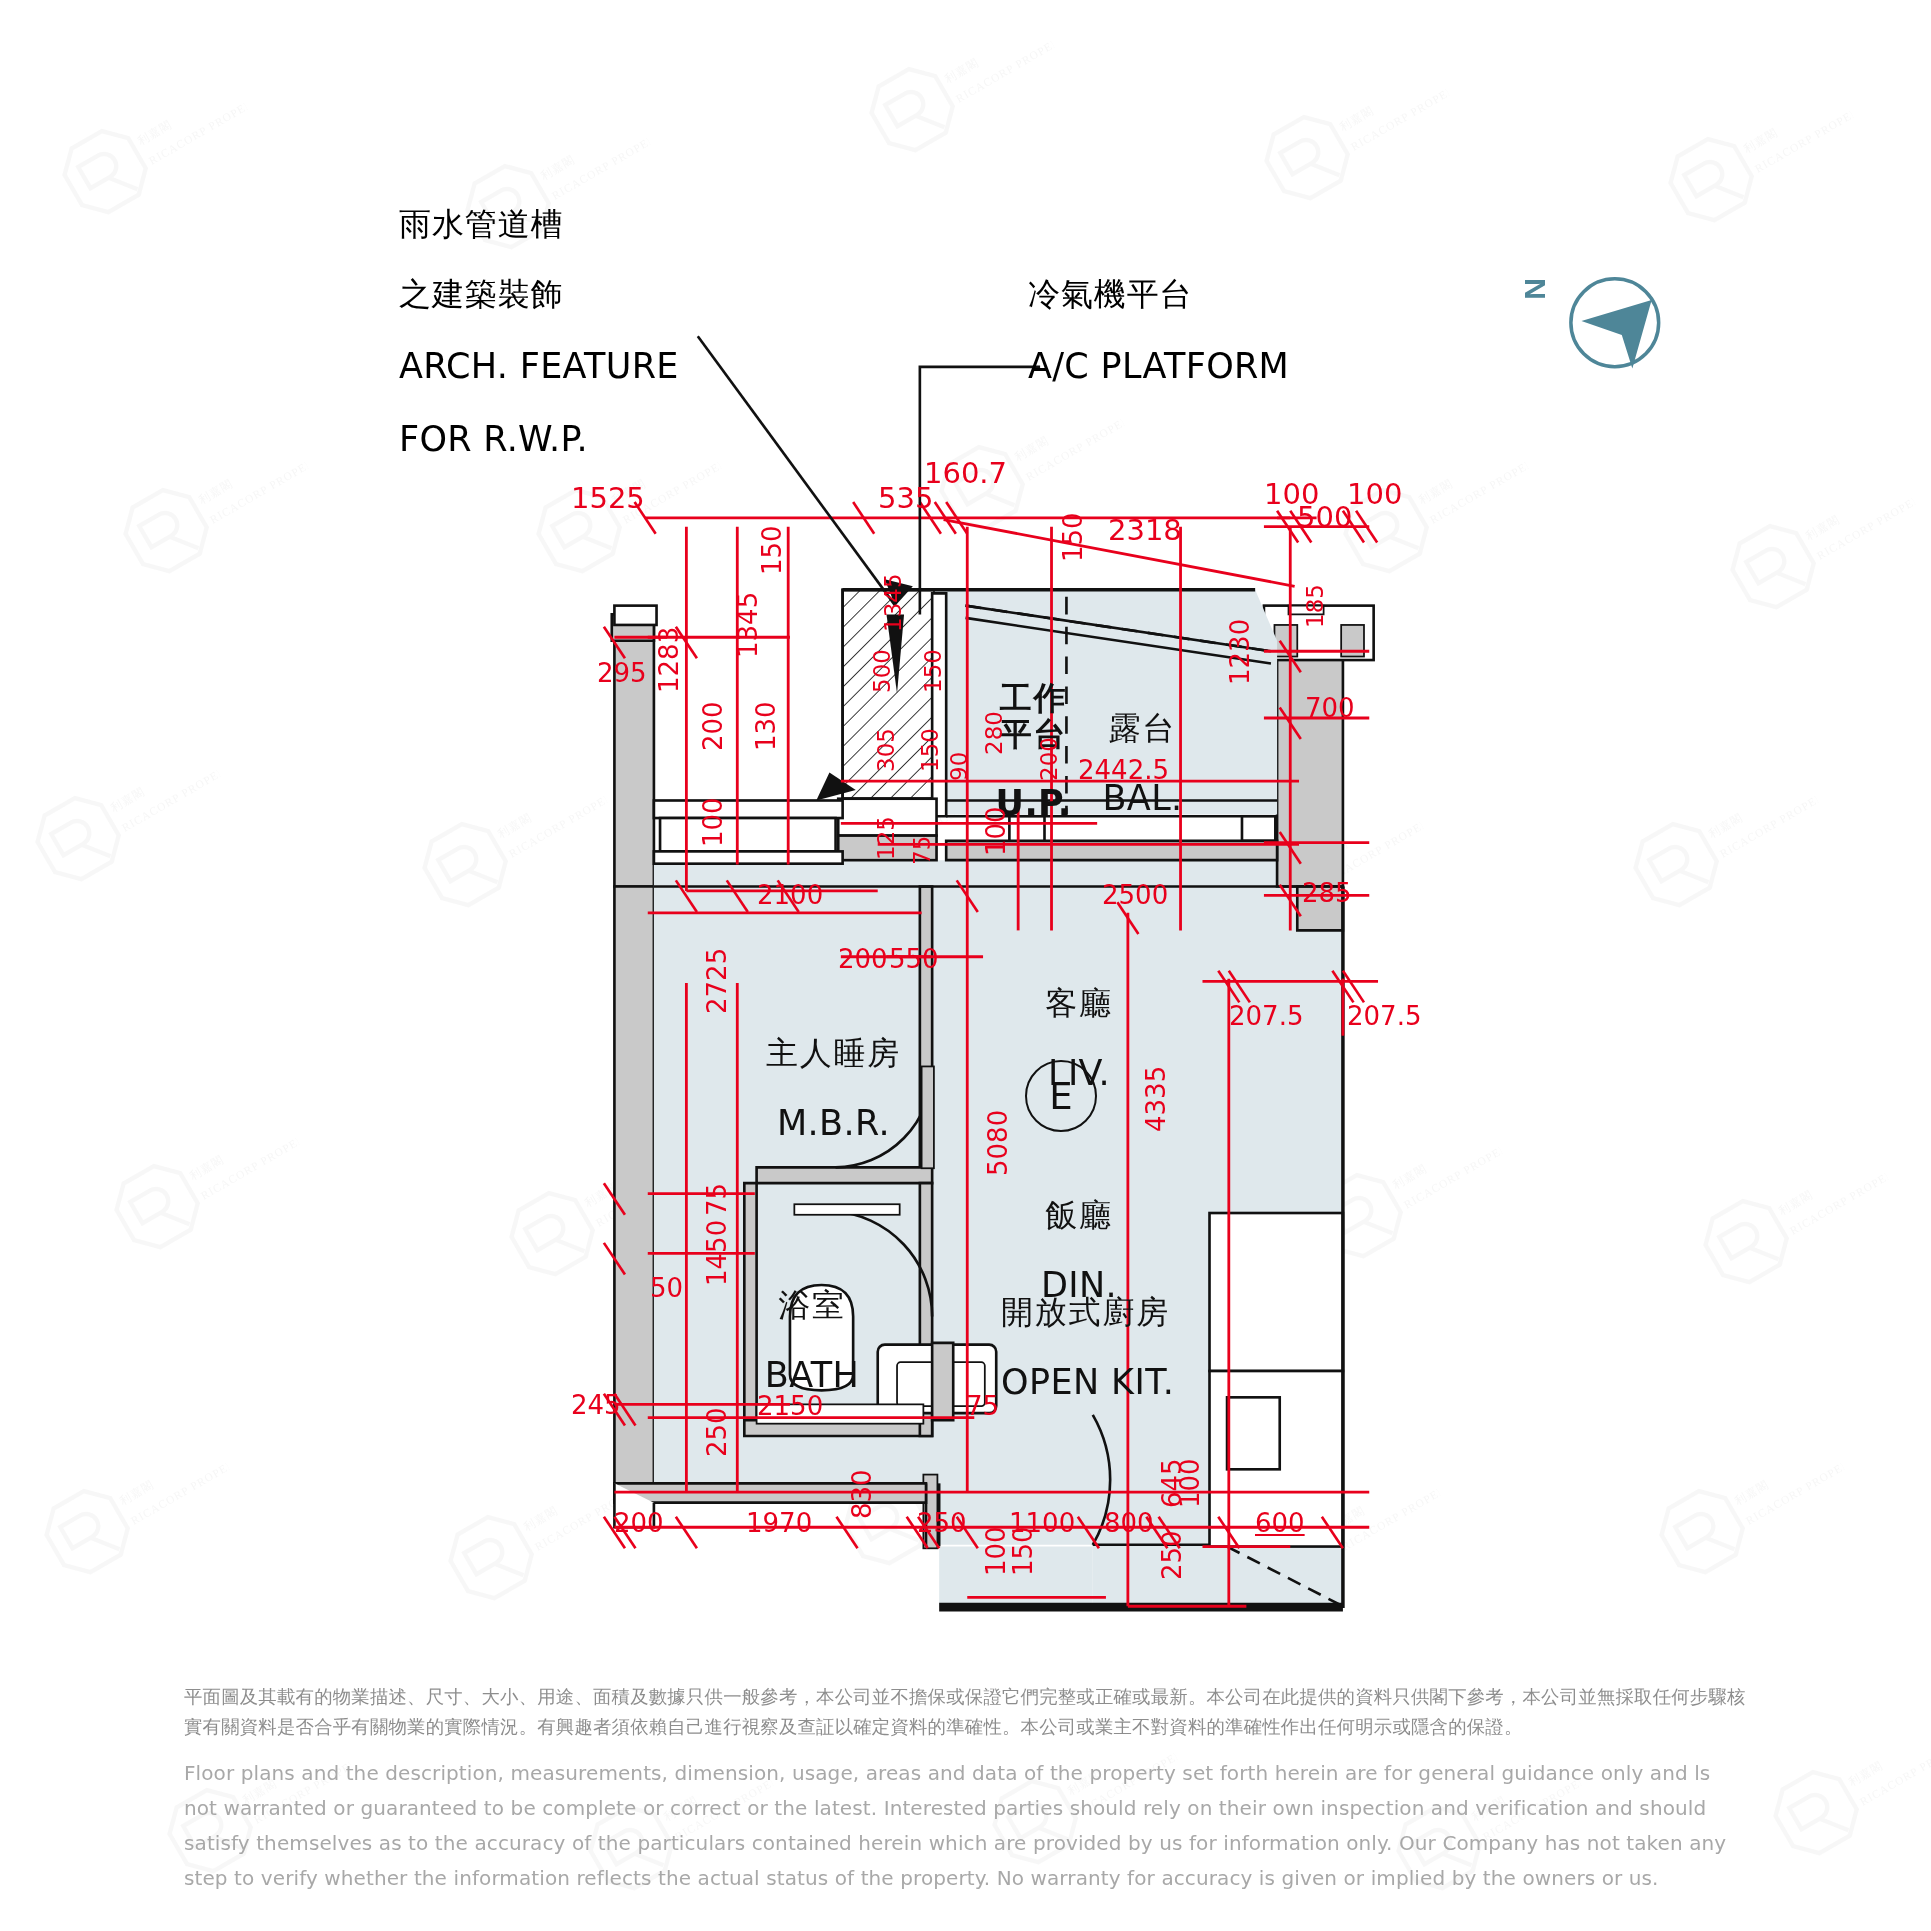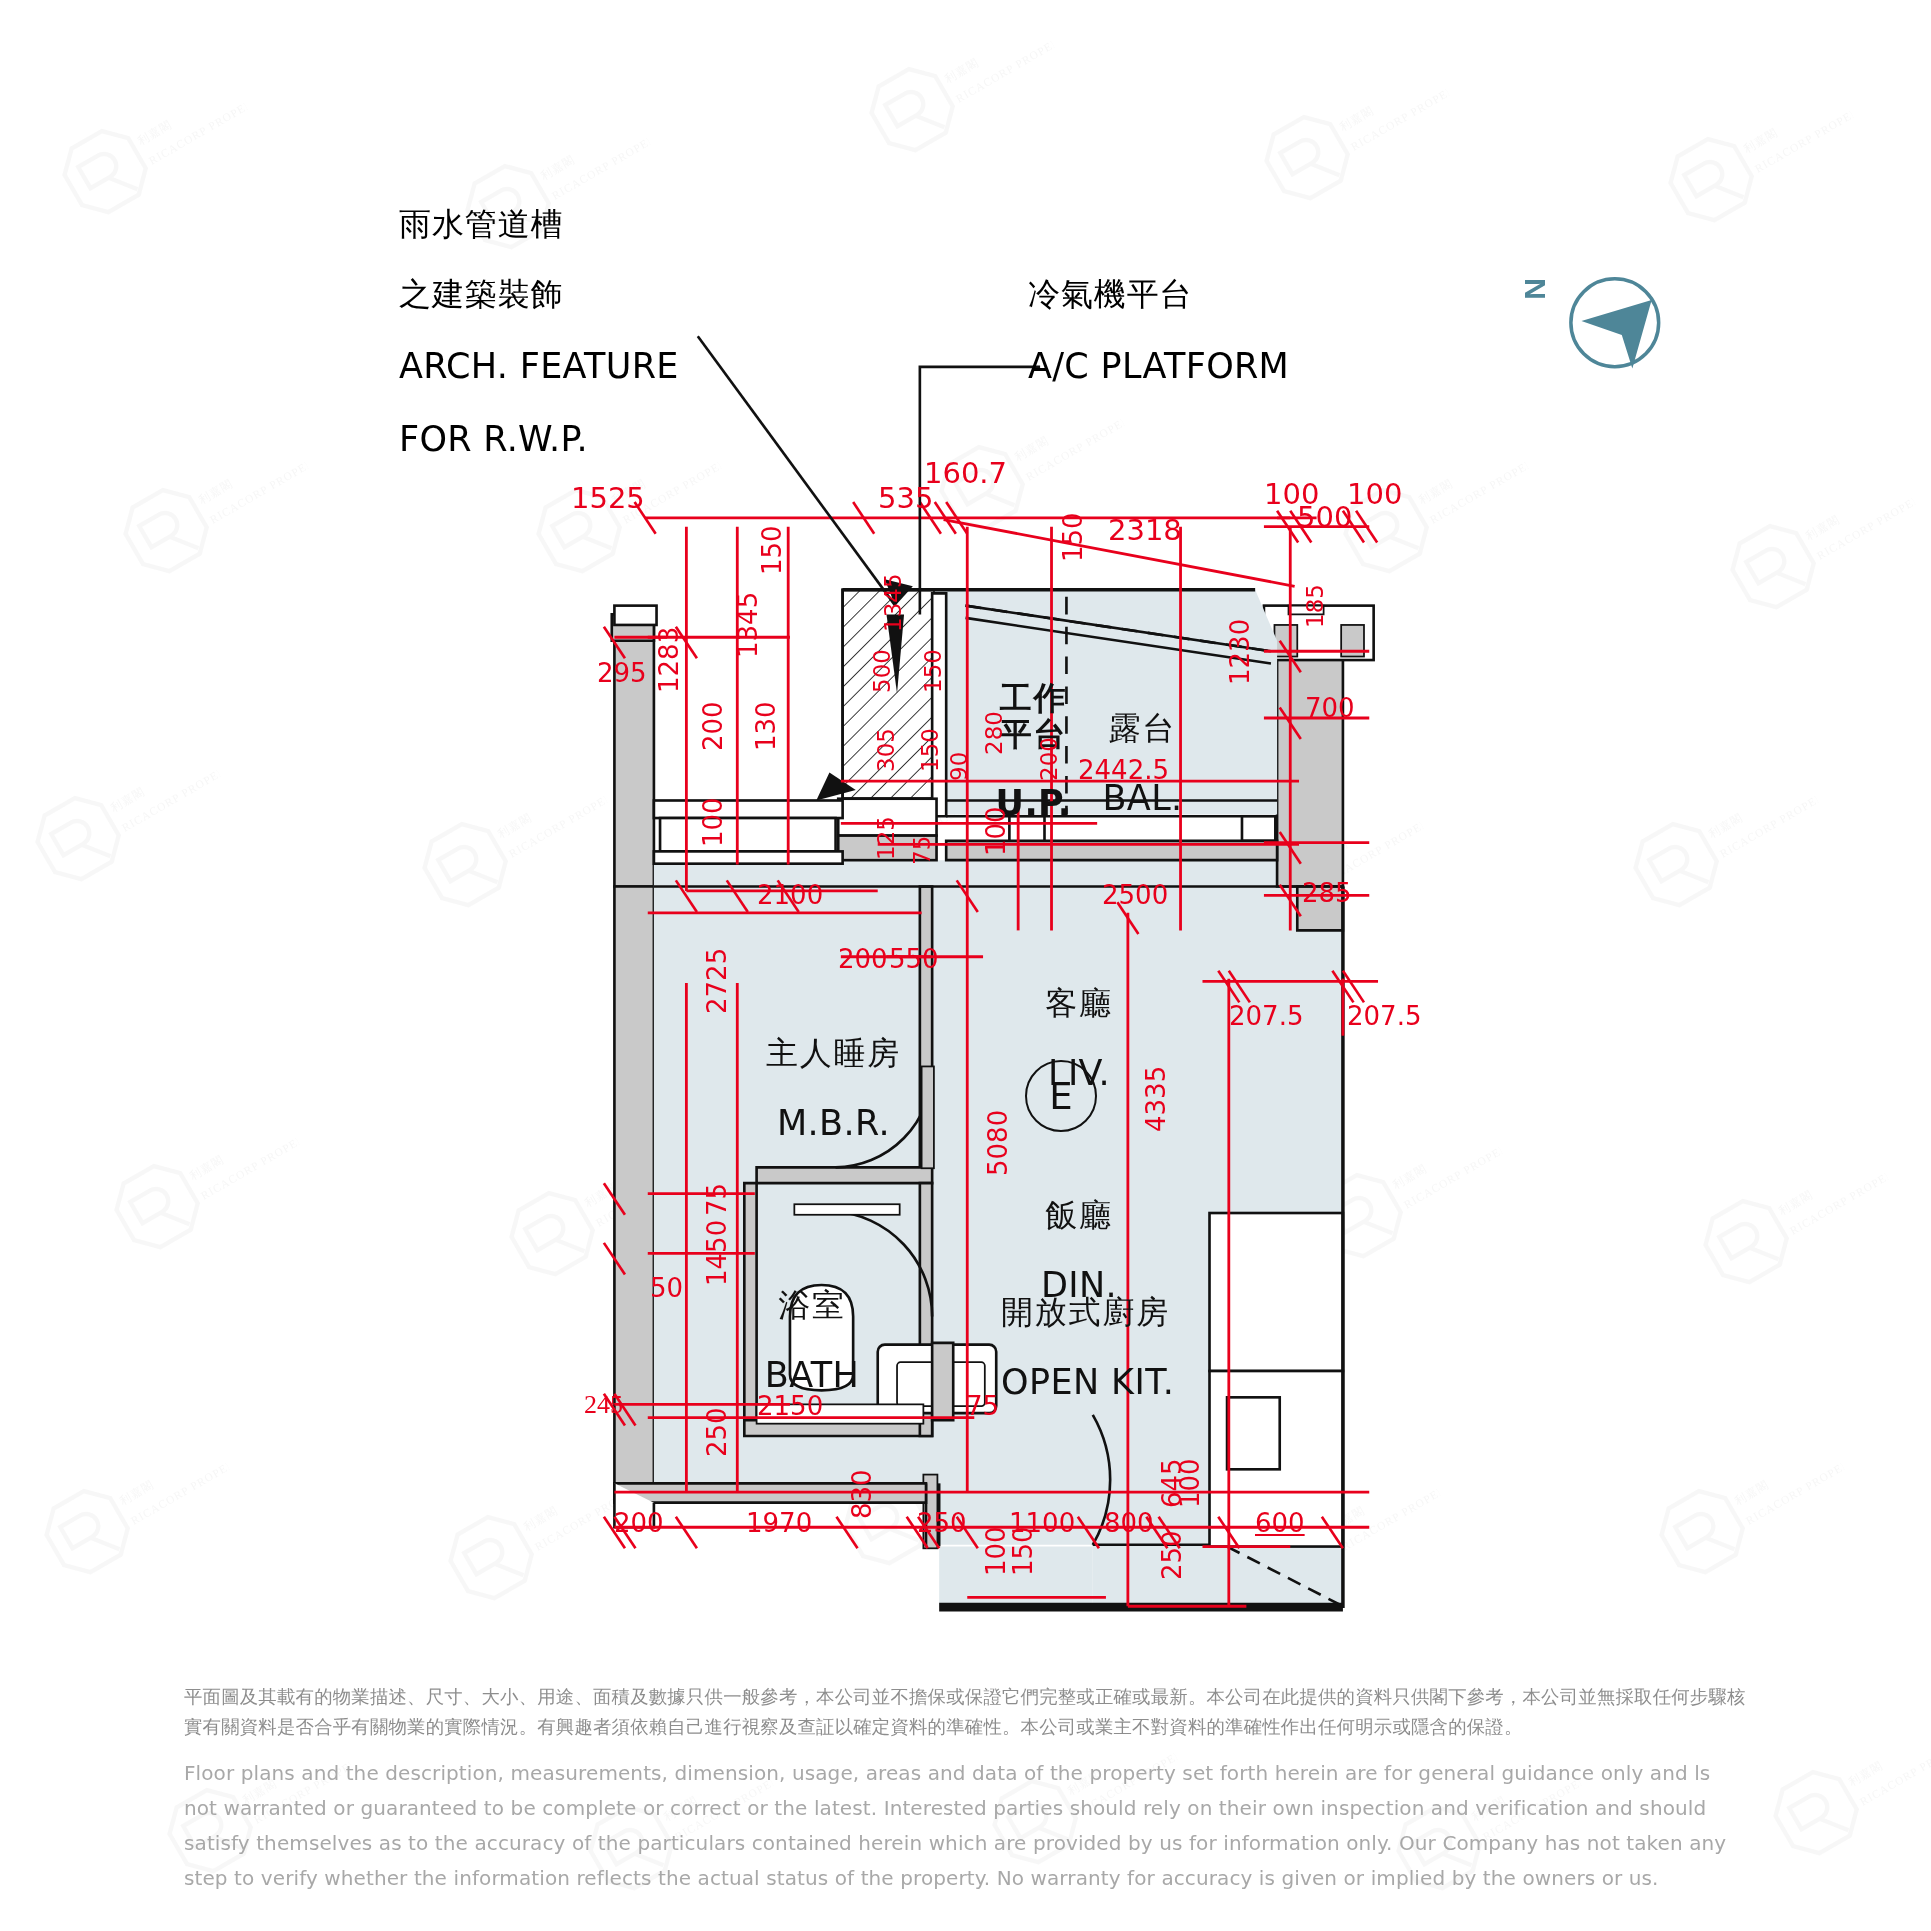--- a/index.html
+++ b/index.html
@@ -678,21 +678,21 @@
     <div class="dim" style="left: 1229px; top: 1001px;">207.5</div>
     <div class="dim" style="left: 1347px; top: 1001px;">207.5</div>
     <div class="dim v" style="left: 702px; top: 1014px;">2725</div>
     <div class="dim v" style="left: 983px; top: 1176px;">5080</div>
     <div class="dim v" style="left: 1141px; top: 1132px;">4335</div>
     <div class="dim v" style="left: 702px; top: 1216px;">75</div>
     <div class="dim" style="left: 650px; top: 1273px;">50</div>
     <div class="dim v" style="left: 702px; top: 1286px;">1450</div>
     <div class="dim" style="left: 757px; top: 1391px;">2150</div>
     <div class="dim" style="left: 966px; top: 1391px;">75</div>
-    <div class="dim" style="left: 584px; top: 1390px; font-family: Liberation Serif, serif;">245</div>
+    <div class="dim" style="left: 571px; top: 1390px;">245</div>
     <div class="dim v" style="left: 702px; top: 1457px;">250</div>
     <div class="dim" style="left: 614px; top: 1508px;">200</div>
     <div class="dim" style="left: 746px; top: 1508px;">1970</div>
     <div class="dim v" style="left: 847px; top: 1519px;">830</div>
     <div class="dim" style="left: 917px; top: 1508px;">250</div>
     <div class="dim" style="left: 1009px; top: 1508px;">1100</div>
     <div class="dim" style="left: 1104px; top: 1508px;">800</div>
     <div class="dim v" style="left: 1157px; top: 1508px;">645</div>
     <div class="dim v" style="left: 1175px; top: 1508px;">100</div>
     <div class="dim" style="left: 1255px; top: 1508px; text-decoration: underline;">600</div>

